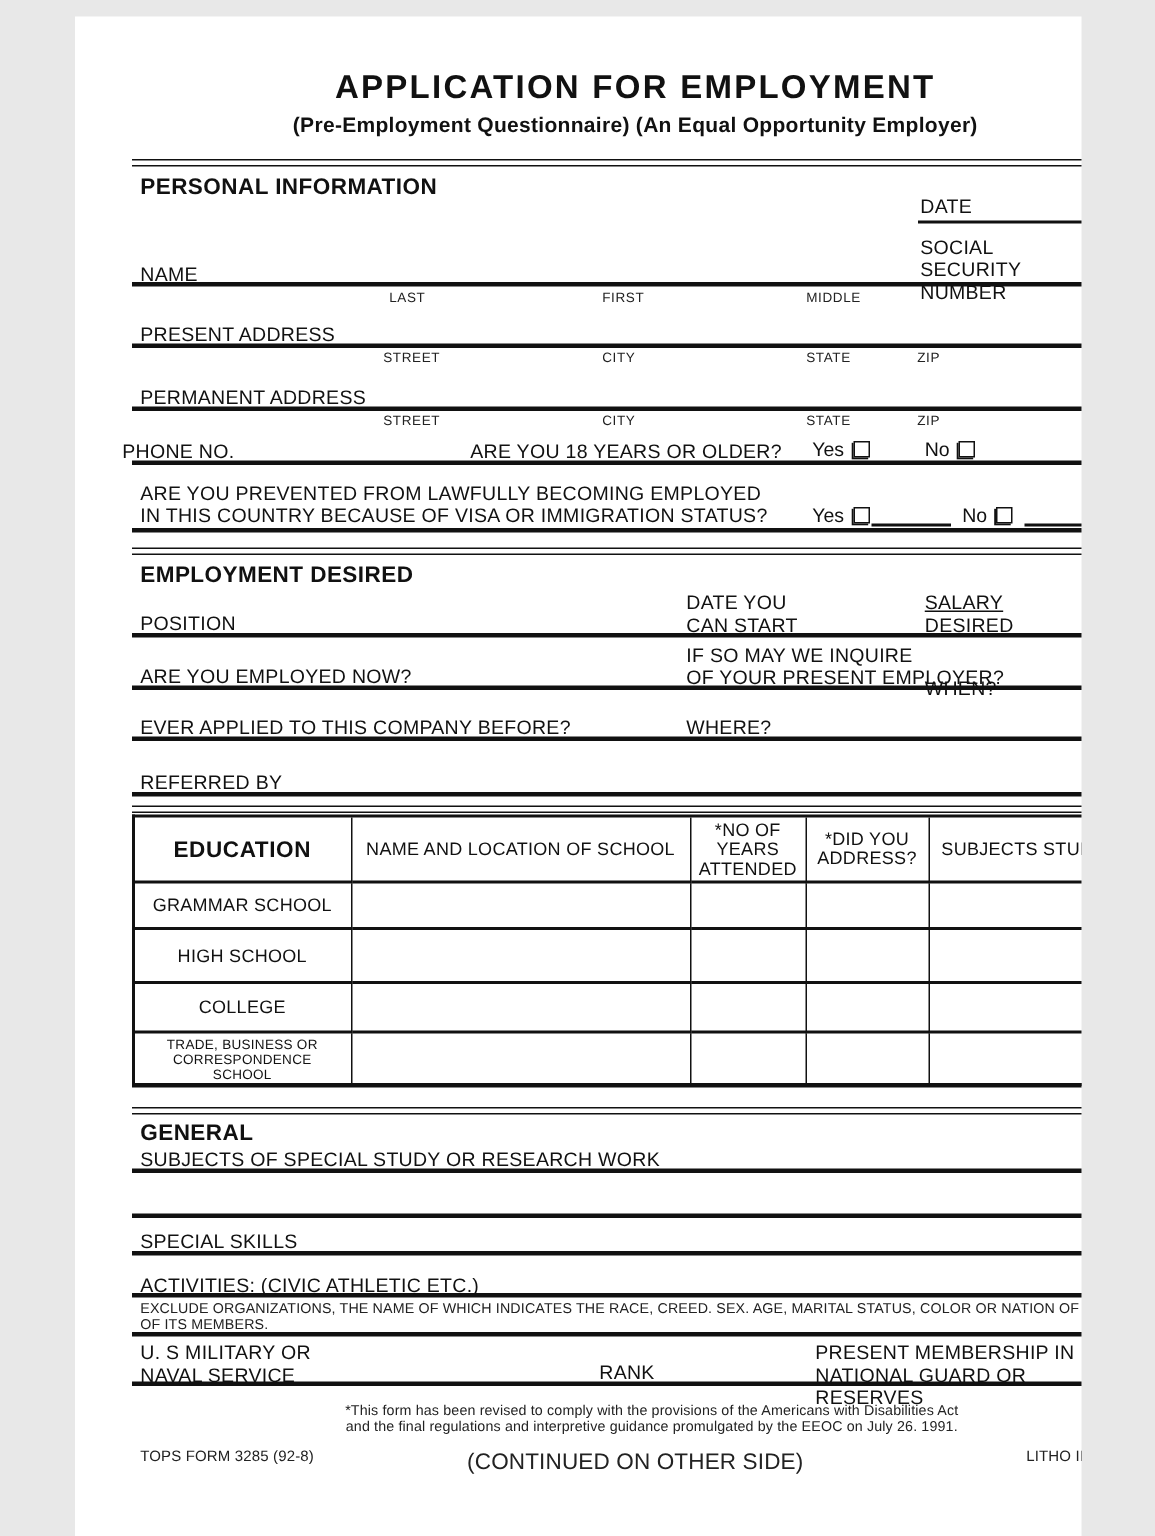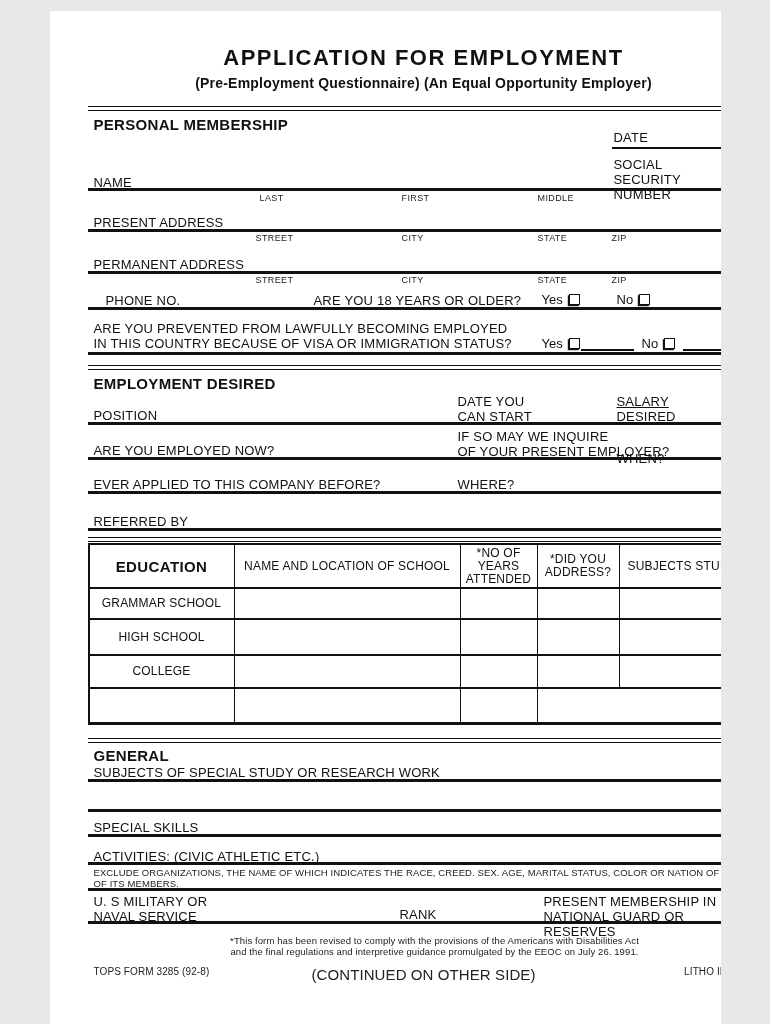--- a/index.html
+++ b/index.html
@@ -41,21 +41,21 @@
 </style>
 </head>
 <body>
 
 <div class="page">
 
   <div class="title" style="left:38px;top:34px;width:672px;">APPLICATION FOR EMPLOYMENT</div>
   <div class="subtitle" style="left:38px;top:64px;width:672px;">(Pre-Employment Questionnaire) (An Equal Opportunity Employer)</div>
   <div class="dline" style="left:38px;top:95px;width:672px;"></div>
 
-  <div class="h" style="left:44px;top:105px;">PERSONAL MEMBERSHIP</div>
+  <div class="h" style="left:44px;top:105px;">PERSONAL INFORMATION</div>
 
   <div class="lbl b" style="left:564px;top:119px;">DATE</div>
   <div class="line" style="left:562px;top:136px;width:148px;"></div>
   <div class="lbl ml" style="left:564px;top:146px;">SOCIAL SECURITY
 NUMBER</div>
 
   <div class="lbl" style="left:44px;top:164px;">NAME</div>
   <div class="line thick" style="left:38px;top:177px;width:672px;"></div>
   <div class="sub" style="left:210px;top:182px;">LAST</div>
   <div class="sub" style="left:352px;top:182px;">FIRST</div>
@@ -68,21 +68,21 @@
   <div class="sub" style="left:488px;top:222px;">STATE</div>
   <div class="sub" style="left:562px;top:222px;">ZIP</div>
 
   <div class="lbl" style="left:44px;top:246px;">PERMANENT ADDRESS</div>
   <div class="line thick" style="left:38px;top:260px;width:672px;"></div>
   <div class="sub" style="left:206px;top:264px;">STREET</div>
   <div class="sub" style="left:352px;top:264px;">CITY</div>
   <div class="sub" style="left:488px;top:264px;">STATE</div>
   <div class="sub" style="left:562px;top:264px;">ZIP</div>
 
-  <div class="lbl" style="left:56px;top:282px;">PHONE NO.</div>
+  <div class="lbl" style="left:32px;top:282px;">PHONE NO.</div>
   <div class="lbl" style="left:264px;top:282px;">ARE YOU 18 YEARS OR OLDER?</div>
   <div class="yn" style="left:492px;top:281px;">
     <span>Yes</span>
     <span class="cb"></span>
   </div>
   <div class="yn" style="left:567px;top:281px;">
     <span>No</span>
     <span class="cb"></span>
   </div>
   <div class="line thick" style="left:38px;top:296px;width:672px;"></div>
@@ -148,20 +148,23 @@
     <div class="cell"></div>
     <div class="cell"></div>
     <div class="cell last"></div>
 
     <div class="cell">COLLEGE</div>
     <div class="cell"></div>
     <div class="cell"></div>
     <div class="cell"></div>
     <div class="cell last"></div>
 
+    <div class="cell small ml">TRADE, BUSINESS OR
+CORRESPONDENCE
+SCHOOL</div>
     <div class="cell"></div>
     <div class="cell"></div>
     <div class="cell"></div>
     <div class="cell last"></div>
   </div>
   <div class="line thick" style="left:38px;top:711px;width:710px;"></div>
 
   <div class="dline" style="left:38px;top:727px;width:710px;"></div>
   <div class="h" style="left:44px;top:736px;">GENERAL</div>
   <div class="lbl" style="left:44px;top:754px;">SUBJECTS OF SPECIAL STUDY OR RESEARCH WORK</div>

